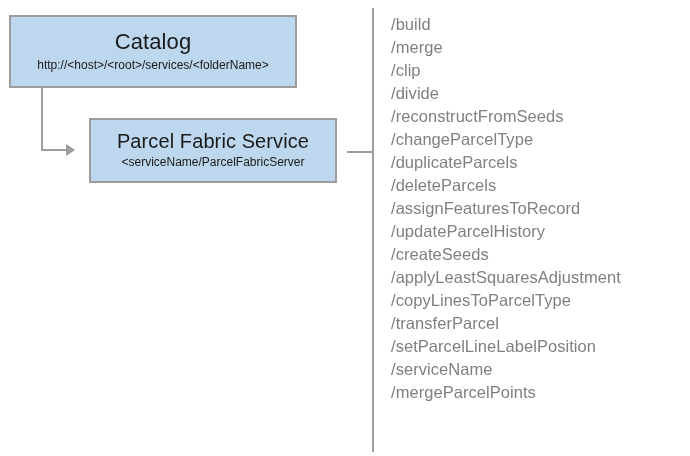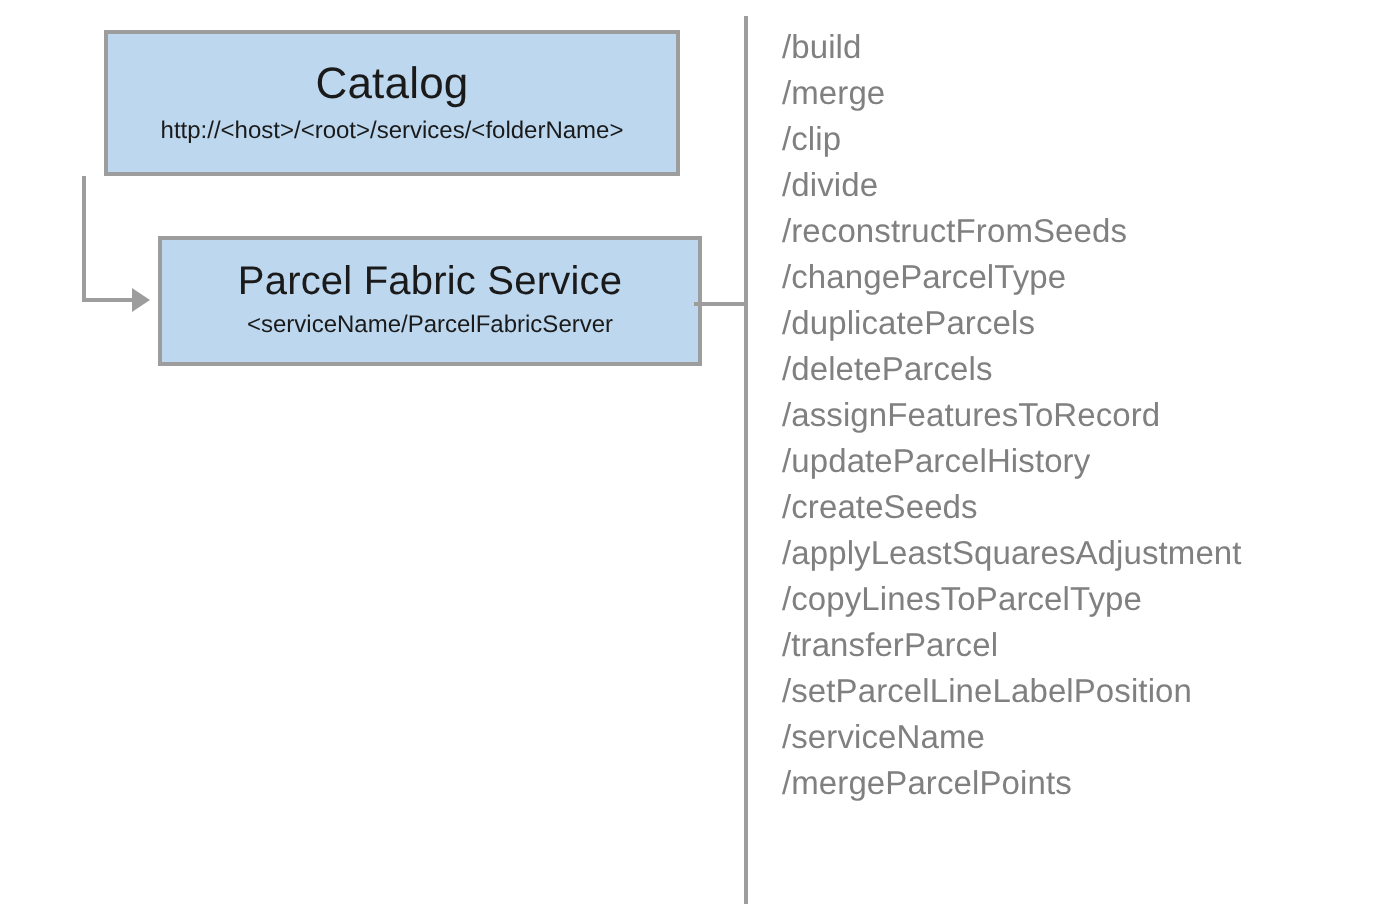--- a/index.html
+++ b/index.html
@@ -44,31 +44,30 @@
     font-size: 12px;
     line-height: 1.15;
     white-space: nowrap;
   }
 
   #catalog-node {
     left: 9px;
     top: 15px;
     width: 288px;
     height: 73px;
-    margin-left: 43px;
   }
   #catalog-node .node-title {
     font-size: 22px;
     margin-bottom: 5px;
   }
 
   #service-node {
-    left: 79px;
+    left: 89px;
     top: 118px;
-    width: 272px;
+    width: 248px;
     height: 65px;
   }
   #service-node .node-title {
     font-size: 20px;
     margin-bottom: 3px;
   }
 
   
   .conn {
     position: absolute;

